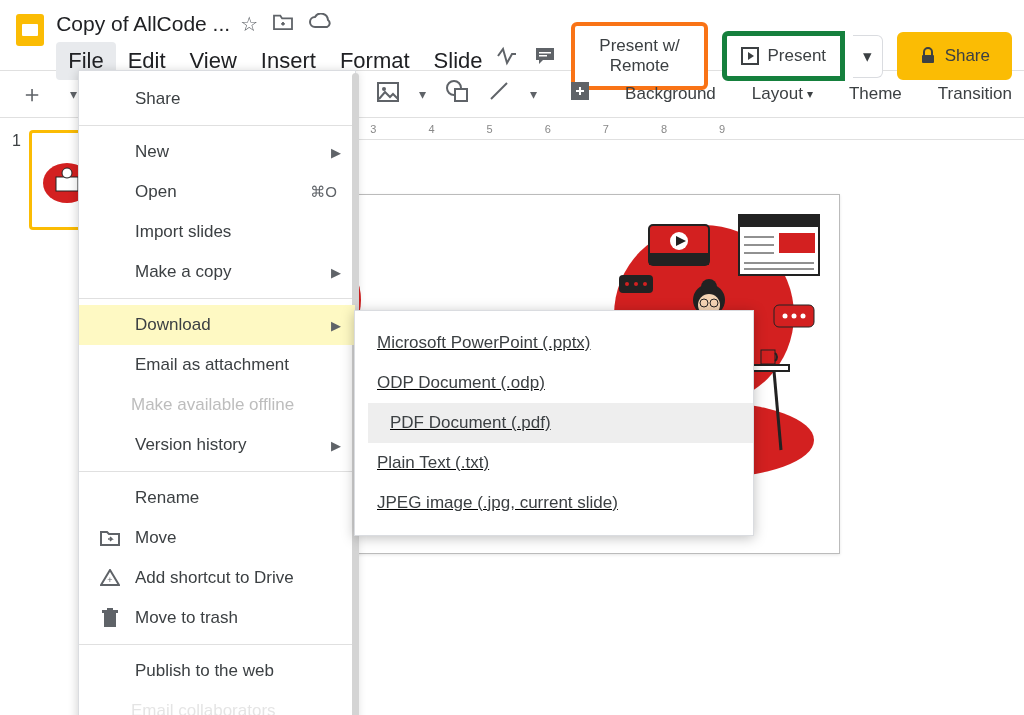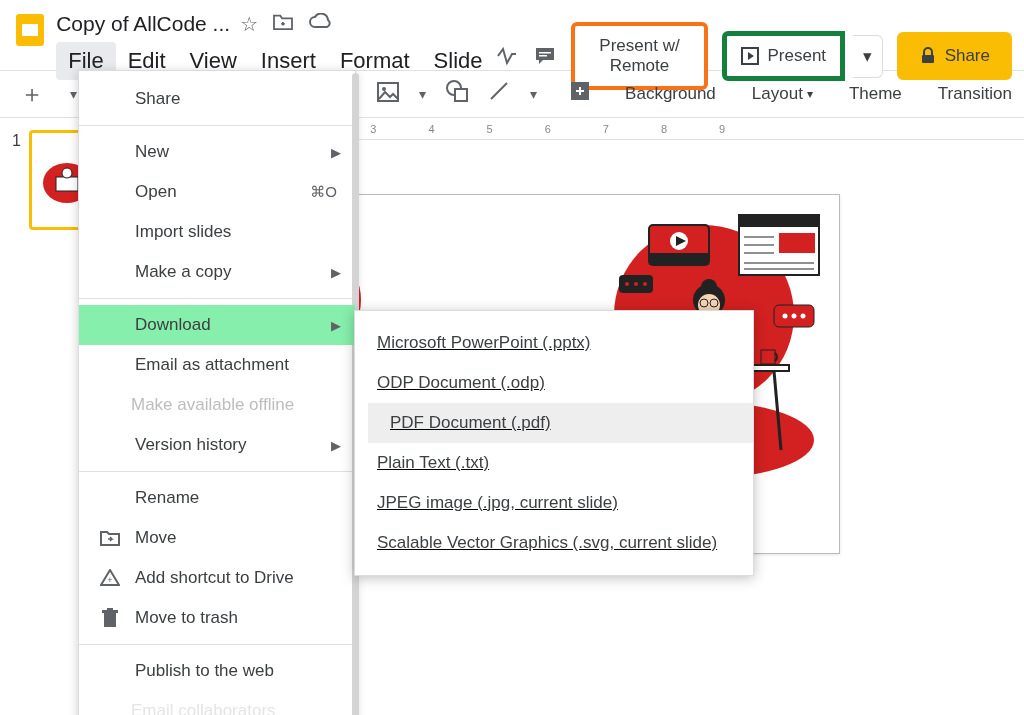--- a/index.html
+++ b/index.html
@@ -43,21 +43,21 @@
     .ruler { height: 22px; border-bottom: 1px solid #e0e0e0; position: relative; font-size: 11px; color: #888; display:flex; align-items:center; padding-left:8px; letter-spacing: 26px;}
     .ruler span { letter-spacing: normal; margin: 0 26px;}
     .slide { margin: 54px 0 0 10px; width: 610px; height: 360px; border: 1px solid #bbb; background: #fff; position: relative; overflow:hidden; box-shadow: 0 1px 3px rgba(0,0,0,0.1);}
     
     .illust-left { position: absolute; left: 0; top: 30px; width: 130px; height: 140px; }
     .illust-right { position: absolute; right: 10px; top: 10px; width: 240px; height: 280px; }
     
     
     .file-menu { position: absolute; top: 70px; left: 78px; width: 278px; background: #fff; border: 1px solid #dadce0; box-shadow: 0 2px 10px rgba(0,0,0,0.2); padding: 8px 0; z-index: 10; }
     .fm-item { padding: 10px 20px; font-size: 17px; color: #3c4043; cursor: pointer; display: flex; align-items: center; gap: 14px; position: relative;}
-    .fm-item.highlight { background: #86efac; }
+    .fm-item.highlight { background: #fef9c3; }
     .fm-item.disabled { color: #bdbdbd; padding-left: 16px; }
     .fm-item .fm-icon { width: 22px; display: flex; justify-content: center; color: #5f6368; font-size: 19px;}
     .fm-item .arrow { position: absolute; right: 14px; font-size: 13px; color: #5f6368;}
     .fm-item .shortcut { position: absolute; right: 18px; color: #5f6368; font-size: 15px; }
     .fm-divider { height: 1px; background: #e0e0e0; margin: 6px 0; }
     .file-menu-scroll { position: absolute; right: -4px; top: 2px; bottom: 2px; width: 7px; background: #d4d4d4; border-radius: 4px;}
     
     
     .download-menu { position: absolute; top: 310px; left: 354px; width: 400px; background: #fff; border: 1px solid #dadce0; box-shadow: 0 2px 12px rgba(0,0,0,0.25); padding: 12px 0; z-index: 20; text-decoration: underline; }
     .dm-item { padding: 10px 22px; font-size: 17px; color: #3c4043; cursor: pointer; }
@@ -353,14 +353,13 @@
       <span>Email collaborators</span>
     </div>
 </div>
 
 <div class="download-menu">
   <div class="dm-item">Microsoft PowerPoint (.pptx)</div>
   <div class="dm-item">ODP Document (.odp)</div>
   <div class="dm-item highlight">PDF Document (.pdf)</div>
   <div class="dm-item">Plain Text (.txt)</div>
   <div class="dm-item">JPEG image (.jpg, current slide)</div>
-  <div class="dm-item">Scalable Vector Graphics (.svg, current slide)</div>
 </div>
 
 </body></html>

